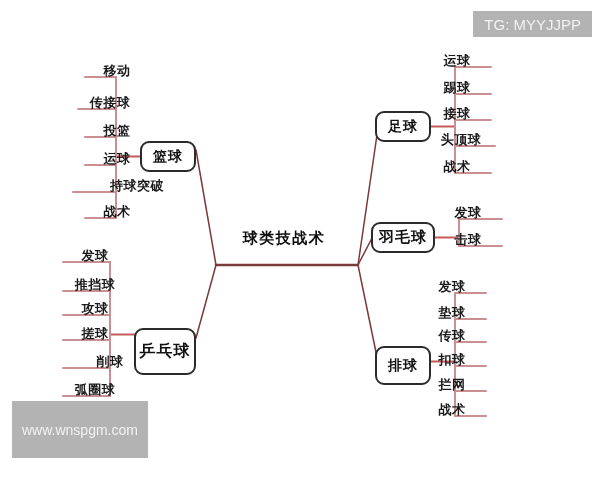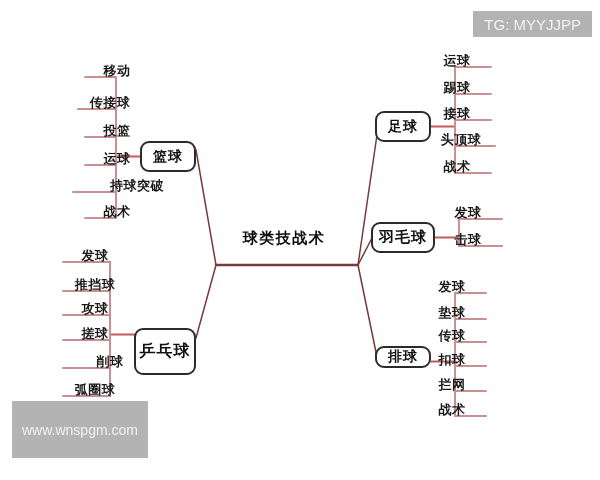--- a/index.html
+++ b/index.html
@@ -154,21 +154,21 @@
       <div class="leaf-label" style="left: 457px; top: 61px;">运球</div>
       <div class="leaf-label" style="left: 457px; top: 88px;">踢球</div>
       <div class="leaf-label" style="left: 457px; top: 114px;">接球</div>
       <div class="leaf-label" style="left: 461px; top: 140px;">头顶球</div>
       <div class="leaf-label" style="left: 457px; top: 167px;">战术</div>
       <div class="node-box" style="left: 371px; top: 222px; width: 64px; height: 31px; font-size: 15px;">
         <span>羽毛球</span>
       </div>
       <div class="leaf-label" style="left: 468px; top: 213px;">发球</div>
       <div class="leaf-label" style="left: 468px; top: 240px;">击球</div>
-      <div class="node-box" style="left: 375px; top: 346px; width: 56px; height: 22px; font-size: 14px;">
+      <div class="node-box" style="left: 375px; top: 346px; width: 56px; height: 39px; font-size: 14px;">
         <span>排球</span>
       </div>
       <div class="leaf-label" style="left: 452px; top: 287px;">发球</div>
       <div class="leaf-label" style="left: 452px; top: 313px;">垫球</div>
       <div class="leaf-label" style="left: 452px; top: 336px;">传球</div>
       <div class="leaf-label" style="left: 452px; top: 360px;">扣球</div>
       <div class="leaf-label" style="left: 452px; top: 385px;">拦网</div>
       <div class="leaf-label" style="left: 452px; top: 410px;">战术</div>
       <div class="center-label" style="left: 284px; top: 238px;">球类技战术</div>
     </div>

